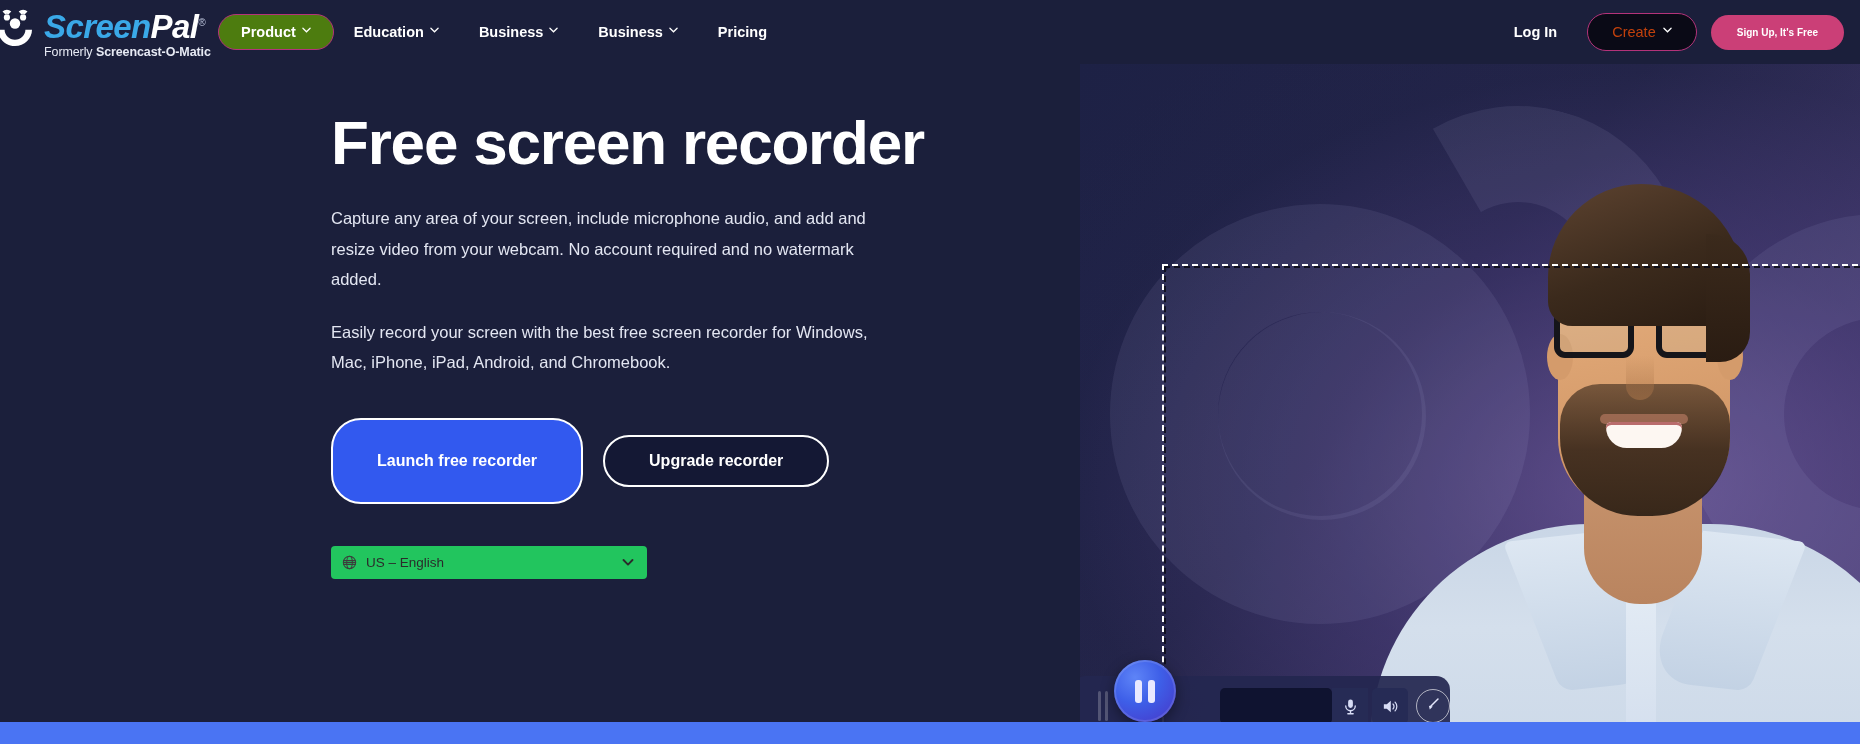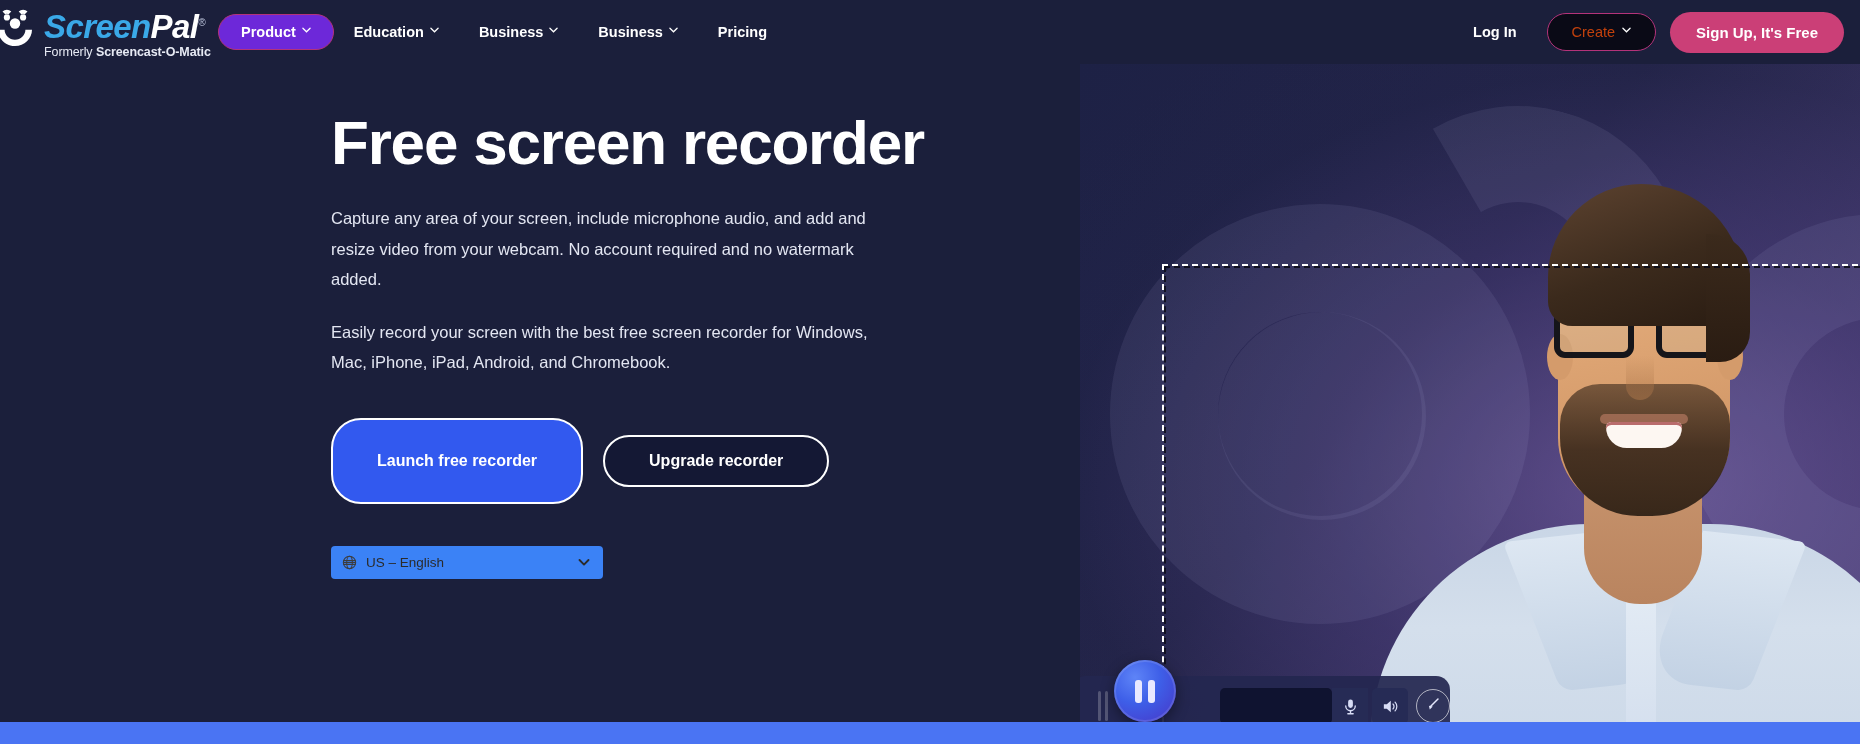--- a/index.html
+++ b/index.html
@@ -43,41 +43,41 @@
   .nav-links {
     position: absolute; left: 218px; top: 0; height: 64px;
     display: flex; align-items: center; gap: 0px;
   }
   .nav-item {
     color: #ffffff; font-size: 14.5px; font-weight: bold;
     display: flex; align-items: center; gap: 6px;
     padding: 9px 20px; border-radius: 22px;
     cursor: pointer; white-space: nowrap;
   }
-  .nav-item.active { border: 1px solid #b4337a; background: #6d28d9; padding: 9px 22px; }
+  .nav-item.active { border: 1px solid #b4337a; background: #4d7c0f; padding: 9px 22px; }
   .caret { width: 9px; height: 9px; display: inline-block; position: relative; top: -1px; }
   .caret svg { display: block; }
 
   .nav-right {
     position: absolute; right: 16px; top: 0; height: 64px;
     display: flex; align-items: center; gap: 0px;
   }
   .login-link {
     color: #ffffff; font-size: 14.5px; font-weight: bold; cursor: pointer;
     padding: 8px 14px; margin-right: 16px; white-space: nowrap;
   }
   .btn-create {
     display: flex; align-items: center; gap: 7px;
     color: #c2410c; font-size: 14.5px; font-weight: normal;
     background: #0a0a16; border: 1px solid #b4337a;
     border-radius: 22px; padding: 10px 24px; cursor: pointer; white-space: nowrap;
     margin-right: 14px;
   }
   .btn-signup {
-    color: #ffffff; font-size: 15px; font-weight: bold;
+    color: #ffffff; font-size: 10px; font-weight: bold;
     background: #cb3f77; border: none; border-radius: 22px;
     padding: 12px 26px; cursor: pointer; white-space: nowrap;
   }
 
   
   .hero { position: absolute; top: 64px; left: 0; width: 1860px; height: 680px; }
   .hero-left { position: absolute; left: 331px; top: 0; width: 700px; }
   h1.headline {
     color: #ffffff; font-size: 62px; font-weight: bold; line-height: 1.05;
     letter-spacing: -1.2px; margin-top: 46px; white-space: nowrap;
@@ -94,22 +94,22 @@
     border: 2px solid #ffffff; border-radius: 30px;
     padding: 32px 44px; cursor: pointer; white-space: nowrap;
   }
   .btn-upgrade {
     background: #141834; color: #ffffff; font-size: 16px; font-weight: bold;
     border: 2px solid #ffffff; border-radius: 30px;
     padding: 15px 44px; cursor: pointer; white-space: nowrap;
   }
 
   .lang-select {
-    margin-top: 42px; width: 272px; height: 33px;
-    background: #3b82f6; border-radius: 4px;
+    margin-top: 42px; width: 316px; height: 33px;
+    background: #22c55e; border-radius: 4px;
     display: flex; align-items: center; padding: 0 11px;
     cursor: pointer; position: relative;
   }
   .lang-globe { width: 15px; height: 15px; flex: none; margin-right: 9px; }
   .lang-label { color: #2b2b2b; font-size: 13.5px; flex: 1; }
   .lang-caret { width: 16px; height: 16px; flex: none; }
 
   
   .hero-right {
     position: absolute; left: 1080px; top: 0; width: 780px; height: 680px;

